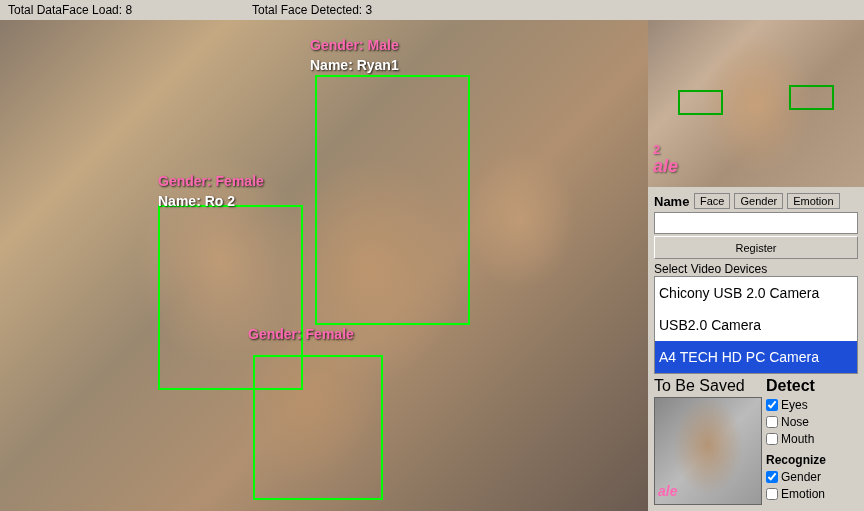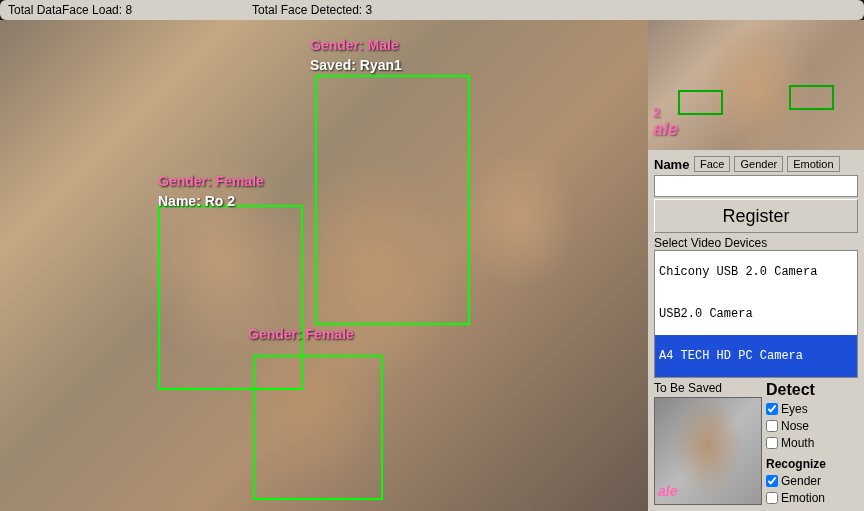--- a/index.html
+++ b/index.html
@@ -16,21 +16,20 @@
     #top-bar {
       width: 100%;
       height: 20px;
       background: #d4d0c8;
       display: flex;
       align-items: center;
       padding: 0 8px;
       font-size: 12px;
       color: #000;
       gap: 120px;
-      border-radius: 6px;
     }
 
     #main-area {
       display: flex;
       width: 100%;
       height: 491px;
     }
 
     #video-panel {
       width: 648px;
@@ -215,69 +214,68 @@
       height: 22px;
       border: 1px solid #888;
       background: #fff;
       font-size: 12px;
       padding: 2px 4px;
       margin-top: 3px;
     }
 
     #register-btn {
       width: 100%;
-      height: 34px;
+      height: 23px;
       background: #d4d0c8;
       border: 1px solid #888;
       border-top: 1px solid #fff;
       border-left: 1px solid #fff;
       cursor: pointer;
-      font-size: 18px;
+      font-size: 11px;
       color: #000;
       margin-top: 2px;
     }
 
     #video-devices-label {
       font-size: 12px;
       color: #000;
       margin-top: 3px;
     }
 
     #video-list {
       width: 100%;
       border: 1px solid #888;
       background: #fff;
     }
 
     .video-option {
-      padding: 14px 4px;
-      font-size: 12px;
+      padding: 8px 4px;
+      font-size: 14px;
       cursor: pointer;
       color: #000;
-      font-family: Liberation Mono, monospace;
     }
     .video-option.selected {
       background: #1d4ed8;
       color: #fff;
     }
 
     #bottom-section {
       display: flex;
       gap: 4px;
       margin-top: 3px;
       flex: 1;
     }
 
     #to-be-saved {
       display: flex;
       flex-direction: column;
     }
 
     #to-be-saved-label {
-      font-size: 12px;
+      font-size: 16px;
       color: #000;
       margin-bottom: 2px;
     }
 
     #saved-preview {
       width: 108px;
       height: 108px;
       background: linear-gradient(135deg, #888 0%, #bbb 50%, #999 100%);
       position: relative;
       overflow: hidden;
@@ -347,21 +345,21 @@
 </div>
 
 <div id="main-area">
 
   <div id="video-panel">
     <div id="video-bg"></div>
 
     <div id="face-ryan" class="face-box"></div>
     <div id="label-ryan" class="face-label">
       <div class="label-pink">Gender: Male</div>
-      <div class="label-white">Saved: Ryan1</div>
+      <div class="label-white">Name: Ryan1</div>
     </div>
 
     <div id="face-ro2" class="face-box"></div>
     <div id="label-ro2" class="face-label">
       <div class="label-pink">Gender: Female</div>
       <div class="label-white">Name: Ro  2</div>
     </div>
 
     <div id="face-robin" class="face-box"></div>
     <div id="label-robin" class="face-label">

